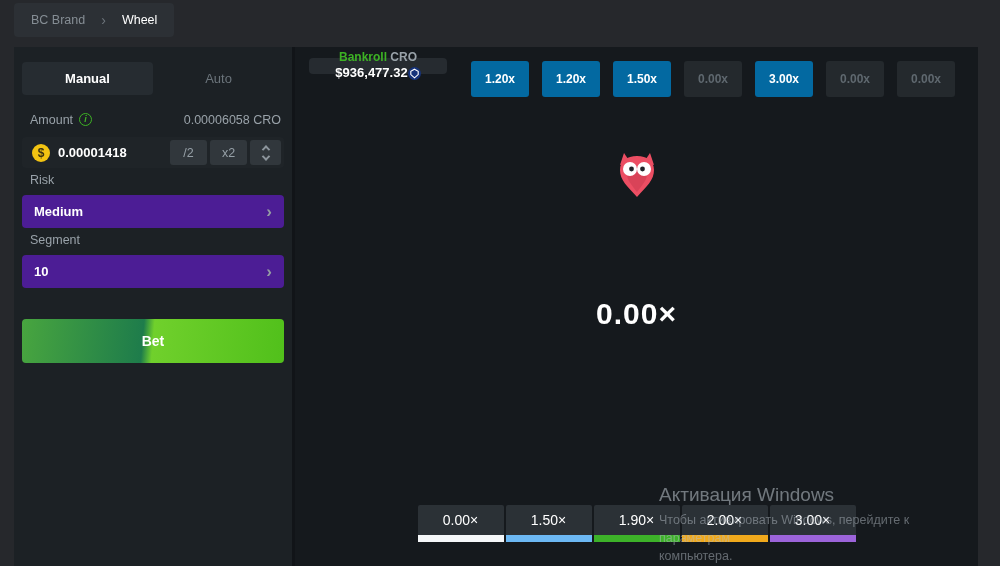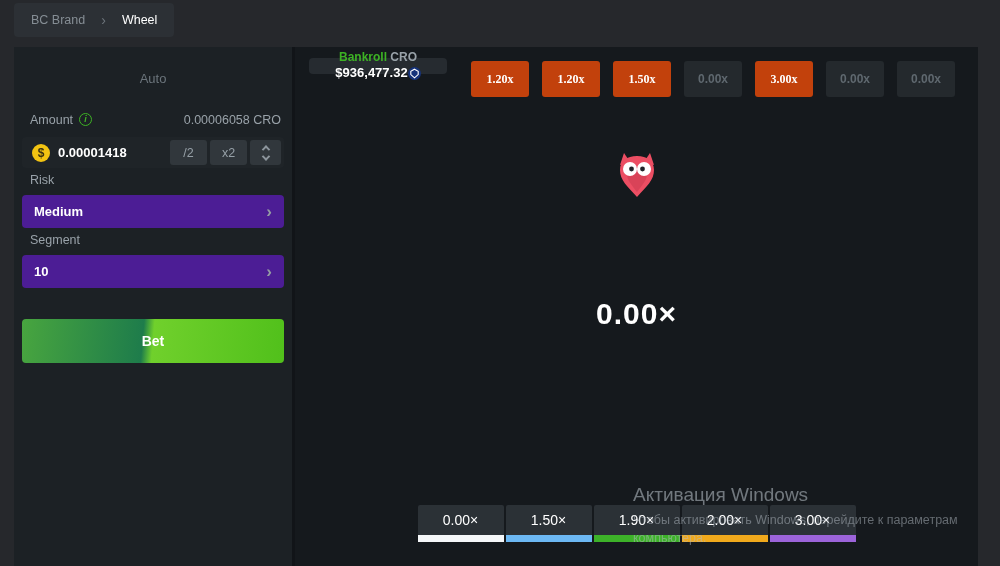--- a/index.html
+++ b/index.html
@@ -66,54 +66,55 @@
   .main-top { display:flex; align-items:flex-start; padding:11px 0 0 14px; }
   .bankroll-box { width:138px; height:16px; background:#262b30; border-radius:4px;
     display:flex; flex-direction:column; align-items:center; justify-content:center; line-height:1.25; }
   .bankroll-line1 { font-size:12px; font-weight:bold; }
   .bankroll-label { color:#3db224; }
   .bankroll-cur { color:#99a2a9; }
   .bankroll-line2 { font-size:13px; font-weight:bold; color:#fff; display:flex; align-items:center; }
   .history { display:flex; gap:13px; margin-left:24px; margin-top:3px; }
   .multi-btn { width:58px; height:36px; border-radius:3px; font-size:12px; font-weight:bold;
     display:flex; align-items:center; justify-content:center; cursor:pointer; }
-  .multi-btn[data-state="win"]  { background:#c2410c; color:#ffffff;font-family:Liberation Serif, serif; }
+  .multi-btn[data-state="win"]  { background:#0369a1; color:#ffffff; }
   .multi-btn[data-state="none"] { background:#24292d; color:#5f686f; }
 
   
   .owl { position:absolute; left:50%; top:105px; transform:translateX(-50%); }
   .result { position:absolute; top:250px; width:100%; text-align:center;
     font-size:30px; font-weight:bold; color:#fff; letter-spacing:1px; }
 
   .legend { position:absolute; bottom:24px; left:50%; transform:translateX(-50%); display:flex; gap:2px; z-index:1; }
   .legend-cell { width:86px; }
   .legend-label { height:30px; background:#2b3136; border-radius:2px 2px 0 0; color:#fff;
     font-size:14px; display:flex; align-items:center; justify-content:center; }
   .legend-bar { height:7px; }
 
-  .watermark { position:absolute; left:338px; top:437px; z-index:2; pointer-events:none; }
+  .watermark { position:absolute; left:364px; top:437px; z-index:2; pointer-events:none; }
   .wm-title { font-size:19px; color:rgba(190,198,205,0.55); }
   .wm-line { font-size:12.5px; color:rgba(180,188,195,0.50); margin-top:5px; line-height:1.45; }
 </style>
 </head>
 <body>
 
 <div class="top-strip">
   <div class="breadcrumb">
     <span class="crumb-brand">BC Brand</span>
     <span class="crumb-sep">›</span>
     <span class="crumb-page">Wheel</span>
   </div>
 </div>
 
 <div class="container">
 
   <div class="sidebar">
 
     <div class="tabs">
+      <div class="tab active">Manual</div>
       <div class="tab inactive">Auto</div>
     </div>
 
     <div class="amount-row">
       <span class="amount-label">
         <span>Amount</span>
         <span class="info-icon">i</span>
       </span>
       <span class="balance">0.00006058 CRO</span>
     </div>

